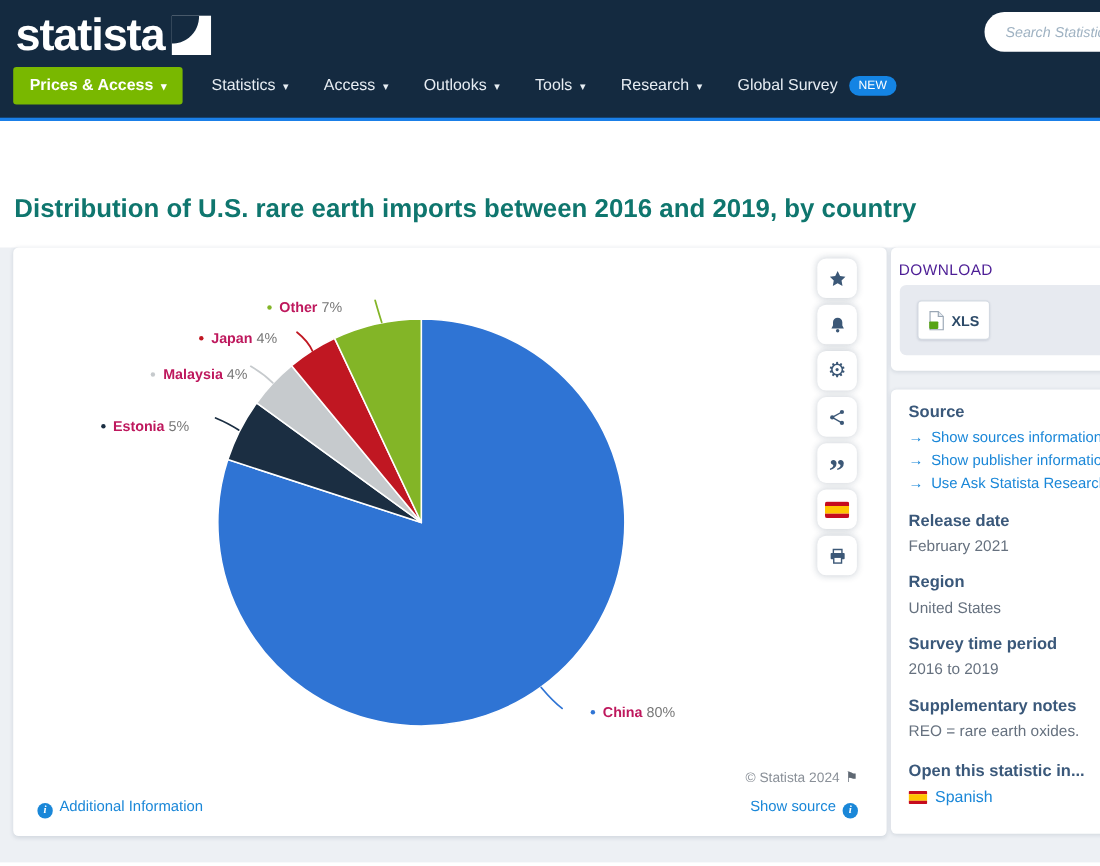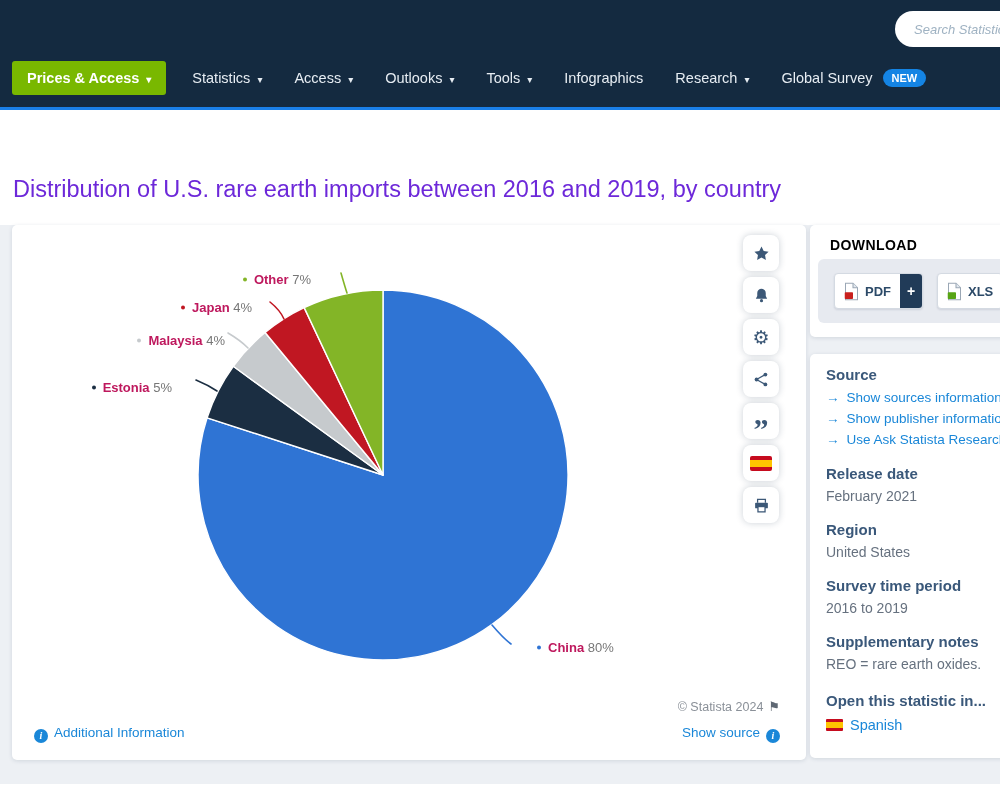--- a/index.html
+++ b/index.html
@@ -10,36 +10,36 @@
   .header { position:relative; width:100%; height:110px; background:#142a40;
             border-bottom:3px solid #1a7fe8; }
   .logo { position:absolute; left:14px; top:8px; display:flex; align-items:flex-start; cursor:pointer; }
   .logo-text { color:#fff; font-size:41px; font-weight:bold; letter-spacing:-1px; line-height:46px; }
   .logo-glyph { width:36px; height:36px; margin-left:6px; margin-top:6px; }
   .main-nav { position:absolute; left:12px; top:60px; display:flex; align-items:center; }
   .nav-item { color:#e7edf3; font-size:14.5px; padding:9px 14px; margin-right:4px;
               display:flex; align-items:center; gap:7px; cursor:pointer; white-space:nowrap; }
   .nav-highlight { background:#79b800; border-radius:3px; color:#fff; font-weight:bold; padding:9px 15px; margin-right:12px; }
   .caret { font-size:10px; position:relative; top:1px; }
-  .new-badge { background:#1484e4; color:#fff; font-size:11px; font-weight:bold;
+  .new-badge { background:#1484e4; color:#fff; font-size:11px; font-weight:normal;
                padding:3px 9px; border-radius:10px; margin-left:3px; }
   .search-pill { position:absolute; left:895px; top:11px; width:105px; height:36px;
                  background:#fff; border-radius:18px 0 0 18px; display:flex; align-items:center; }
   .search-input { border:none; outline:none; background:transparent; width:100%;
                   font-style:italic; font-size:13px; color:#7e94a8; padding-left:19px;
                   font-family:"Liberation Sans", sans-serif; }
   .search-input::placeholder { color:#9fb2c2; }
 
   
   .title-area { position:relative; width:100%; height:115px; background:#fff; }
   .breadcrumb { position:absolute; left:14px; top:44px; font-size:13.5px; color:#1a87d8; }
   .breadcrumb a { color:#1a87d8; text-decoration:none; cursor:pointer; }
   .crumb-sep { color:#5e8cb0; margin:0 6px; }
-  .page-title { position:absolute; left:13px; top:66px; font-size:23.5px; font-weight:normal;
-                color:#6d28d9; white-space:nowrap; }
+  .page-title { position:absolute; left:13px; top:66px; font-size:23.5px; font-weight:bold;
+                color:#0f766e; white-space:nowrap; }
 
   
   .content { position:relative; width:100%; height:559px; background:#edf0f4; }
   .card { background:#fff; border-radius:5px; box-shadow:0 1px 4px rgba(25,45,75,.13); }
   .chart-card { position:absolute; left:12px; top:0; width:794px; height:535px; }
   .chart-svg { position:absolute; left:0; top:0; }
 
   .pie-label { position:absolute; font-size:13px; color:#777; white-space:nowrap;
                transform:translateY(-50%); }
   .pie-label b { color:#be185d; font-weight:bold; }
@@ -65,22 +65,22 @@
   .show-source { position:absolute; right:26px; top:500px; font-size:13.5px; color:#1a87d8; cursor:pointer; }
   .addl-info { position:absolute; left:22px; top:500px; font-size:13.5px; color:#1a87d8; cursor:pointer; }
   .info-i { display:inline-block; width:14px; height:14px; border-radius:50%; background:#1a87d8;
             color:#fff; font-size:10px; font-weight:bold; font-style:italic; text-align:center;
             line-height:14px; vertical-align:-2px; font-family:"Liberation Serif", serif; }
   .addl-info .info-i { margin-right:6px; } .show-source .info-i { margin-left:6px; }
 
   
   .sb-card1 { position:absolute; left:810px; top:0; width:320px; height:112px; }
   .sb-card2 { position:absolute; left:810px; top:129px; width:320px; height:404px; }
-  .dl-heading { position:absolute; left:20px; top:12px; font-size:14px; font-weight:bold;
-                color:#000000; letter-spacing:.4px; }
+  .dl-heading { position:absolute; left:7px; top:12px; font-size:14px; font-weight:normal;
+                color:#4c1d95; letter-spacing:.4px; }
   .dl-box { position:absolute; left:8px; top:34px; width:300px; height:64px; background:#e7eaf0;
             border-radius:6px; display:flex; align-items:center; padding-left:16px; gap:14px; }
   .dl-btn { display:flex; align-items:stretch; height:36px; background:#fff;
             border:1px solid #d4dae2; border-radius:4px; overflow:hidden; cursor:pointer;
             box-shadow:0 1px 2px rgba(25,45,75,.12); }
   .dl-btn-main { display:flex; align-items:center; gap:6px; padding:0 9px;
                  font-size:13px; font-weight:bold; color:#2c4a68; }
   .dl-btn-plus { width:22px; background:#213b58; color:#fff; font-size:14px; font-weight:bold;
                  display:flex; align-items:center; justify-content:center; }
   .doc-icon { width:15px; height:19px; }
@@ -93,43 +93,47 @@
   .fact { margin-top:15px; }
   .fact-v { font-size:14px; color:#66717f; line-height:20px; white-space:nowrap; }
   .open-in { margin-top:18px; }
   .open-in .sb-h { margin-bottom:8px; }
   .lang-link { font-size:14.5px; color:#1a87d8; cursor:pointer; display:flex; align-items:center; }
 </style>
 </head>
 <body>
 
 <div class="header">
+  <div class="logo">
+    <span class="logo-text">statista</span>
+    <svg class="logo-glyph" viewBox="0 0 36 36">
+      <rect x="0" y="0" width="36" height="36" fill="#ffffff"></rect>
+      <path d="M0 0 H25 C25 8 22 15 16 20 C11 24 6 25.5 0 25.5 Z" fill="#142a40"></path>
+    </svg>
+  </div>
   <div class="main-nav">
       <div class="nav-item nav-highlight">
         <span>Prices &amp; Access</span>
         <span class="caret">▾</span>
       </div>
       <div class="nav-item">
         <span>Statistics</span>
         <span class="caret">▾</span>
       </div>
       <div class="nav-item">
         <span>Access</span>
         <span class="caret">▾</span>
       </div>
       <div class="nav-item">
         <span>Outlooks</span>
         <span class="caret">▾</span>
       </div>
       <div class="nav-item">
         <span>Tools</span>
         <span class="caret">▾</span>
-      </div>
-      <div class="nav-item">
-        <span>Infographics</span>
       </div>
       <div class="nav-item">
         <span>Research</span>
         <span class="caret">▾</span>
       </div>
       <div class="nav-item">
         <span>Global Survey</span>
         <span class="new-badge">NEW</span>
       </div>
     </div>
@@ -233,31 +237,20 @@
   </div>
 
   <div class="card sb-card1">
     <div class="dl-heading">DOWNLOAD</div>
     <div class="dl-box">
         <div class="dl-btn">
           <div class="dl-btn-main">
             <svg viewBox="0 0 20 24" class="doc-icon">
               <path d="M2 1h10l6 6v16H2z" fill="#fff" stroke="#9aa7b5" stroke-width="1.4"></path>
                   <path d="M12 1v6h6" fill="#e2e8ef" stroke="#9aa7b5" stroke-width="1.4"></path>
-                  <rect x="1" y="13" width="11" height="9" rx="1" fill="#c9201d"></rect>
-            </svg>
-            <span>PDF</span>
-          </div>
-          <div class="dl-btn-plus">+</div>
-        </div>
-        <div class="dl-btn">
-          <div class="dl-btn-main">
-            <svg viewBox="0 0 20 24" class="doc-icon">
-              <path d="M2 1h10l6 6v16H2z" fill="#fff" stroke="#9aa7b5" stroke-width="1.4"></path>
-                  <path d="M12 1v6h6" fill="#e2e8ef" stroke="#9aa7b5" stroke-width="1.4"></path>
                   <rect x="1" y="13" width="11" height="9" rx="1" fill="#57a414"></rect>
             </svg>
             <span>XLS</span>
           </div>
         </div>
       </div>
   </div>
 
   <div class="card sb-card2">
     <div class="sb-inner">

